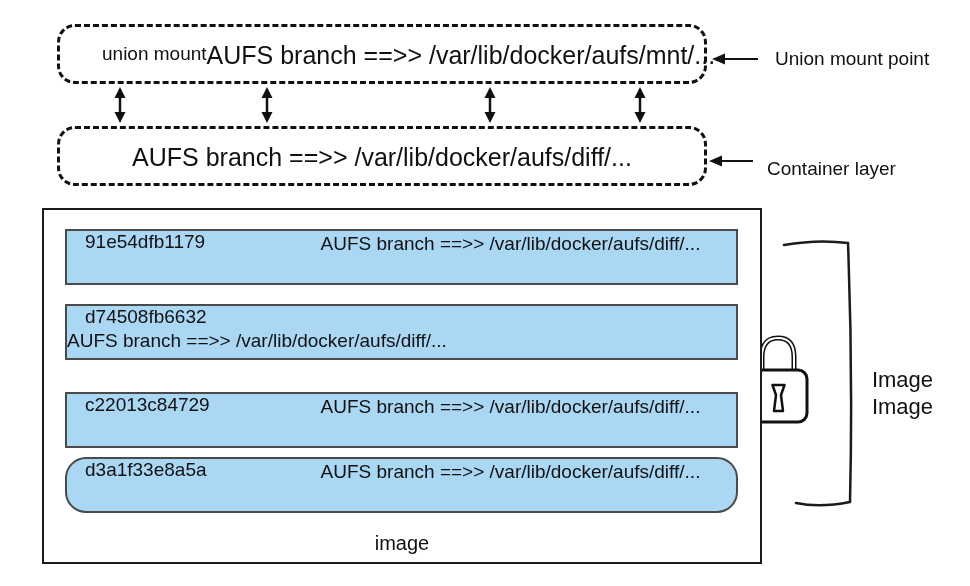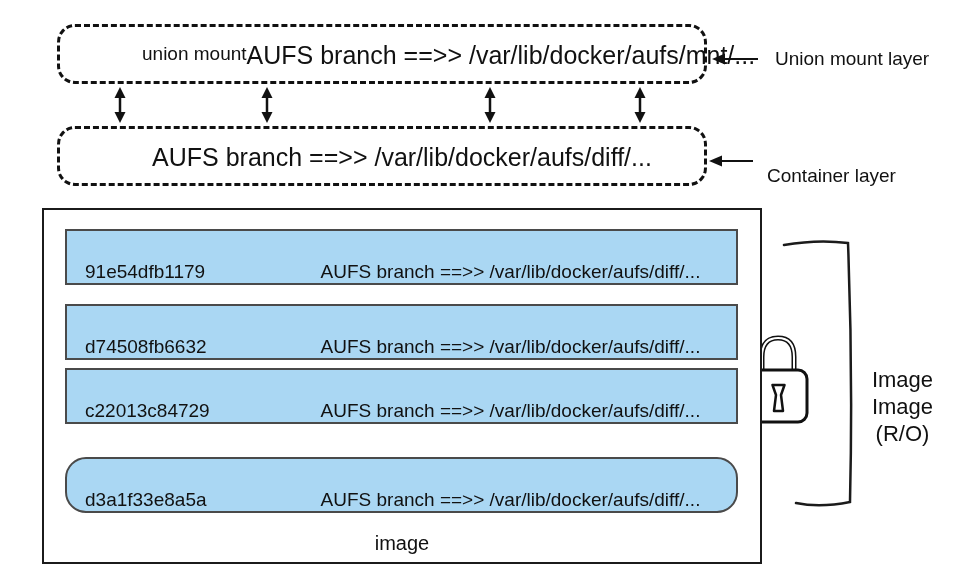--- a/index.html
+++ b/index.html
@@ -5,48 +5,48 @@
   html,body{margin:0;padding:0;background:#ffffff;}
   .canvas{
     position:relative;width:970px;height:586px;background:#ffffff;
     font-family:"Liberation Sans",sans-serif;color:#111;overflow:hidden;
   }
   .overlay{position:absolute;left:0;top:0;width:970px;height:586px;pointer-events:none;}
 
   .dashed-box{
     position:absolute;left:57px;width:650px;height:60px;
     border:3px dashed #111;border-radius:18px;background:#fff;
-    display:flex;align-items:center;box-sizing:border-box;padding-left:40px;
+    display:flex;align-items:center;box-sizing:border-box;
   }
   .dashed-box.box1{top:24px;}
   .dashed-box.box2{top:126px;}
   .dashed-box .lbl{margin-left:42px;width:175px;font-size:19px;white-space:nowrap;}
   .dashed-box .branch{flex:1;text-align:center;font-size:25px;white-space:nowrap;padding-top:3px;}
 
   .image-box{
     position:absolute;left:42px;top:208px;width:720px;height:356px;
     border:2px solid #1b1b1b;background:#fff;box-sizing:border-box;
   }
   .layer{
     position:absolute;left:65px;width:673px;height:56px;
     background:#aad7f3;border:2px solid #4a4a4a;box-sizing:border-box;
-    display:flex;align-items:flex-end;
+    display:flex;align-items:flex-start;
   }
   .layer .lid{margin-left:18px;width:200px;font-size:19px;white-space:nowrap;}
   .layer .branch{flex:1;text-align:center;font-size:19px;white-space:nowrap;padding-top:2px;}
-  .layer.l0{top:229px;} .layer.l1{top:304px;} .layer.l2{top:368px;} .layer.l3{top:457px;border-radius:21px;}
+  .layer.l0{top:229px;} .layer.l1{top:304px;flex-direction:column;} .layer.l2{top:392px;} .layer.l3{top:457px;border-radius:21px;}
 
   .image-caption{
     position:absolute;left:42px;top:532px;width:720px;text-align:center;
     font-size:20px;
   }
 
   .annotation{position:absolute;font-size:19px;white-space:nowrap;}
   .anno-union{left:775px;top:48px;}
-  .anno-container{left:767px;top:165px;}
+  .anno-container{left:767px;top:158px;}
 
   .bracket-label{
     position:absolute;left:855px;top:366px;width:95px;text-align:center;
     font-size:22px;line-height:27px;
   }
 </style>
 </head>
 <body>
 
 <div class="canvas">
@@ -117,22 +117,21 @@
     <span class="lid">c22013c84729</span>
     <span class="branch">AUFS branch ==&gt;&gt; /var/lib/docker/aufs/diff/...</span>
   </div>
   <div class="layer l3">
     <span class="lid">d3a1f33e8a5a</span>
     <span class="branch">AUFS branch ==&gt;&gt; /var/lib/docker/aufs/diff/...</span>
   </div>
 
   <div class="image-caption">image</div>
 
-  <div class="annotation anno-union">Union mount layer</div>
+  <div class="annotation anno-union">Union mount point</div>
   <div class="annotation anno-container">Container layer</div>
 
   <div class="bracket-label">
     <div>Image</div>
     <div>Image</div>
-    <div>(R/O)</div>
   </div>
 
 </div>
 
 </body></html>

